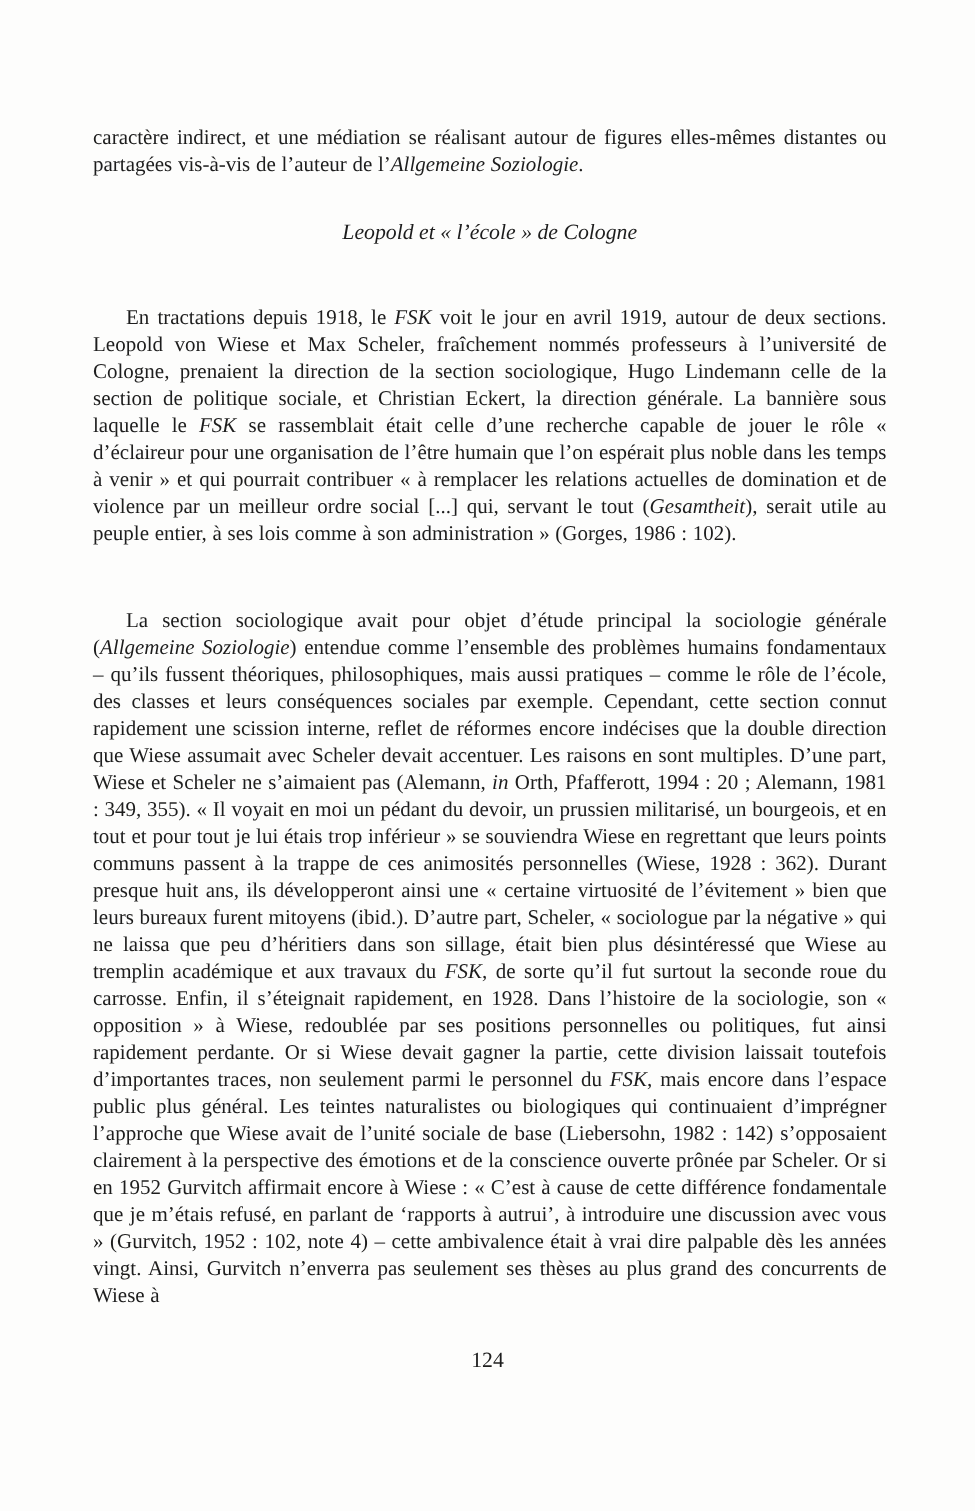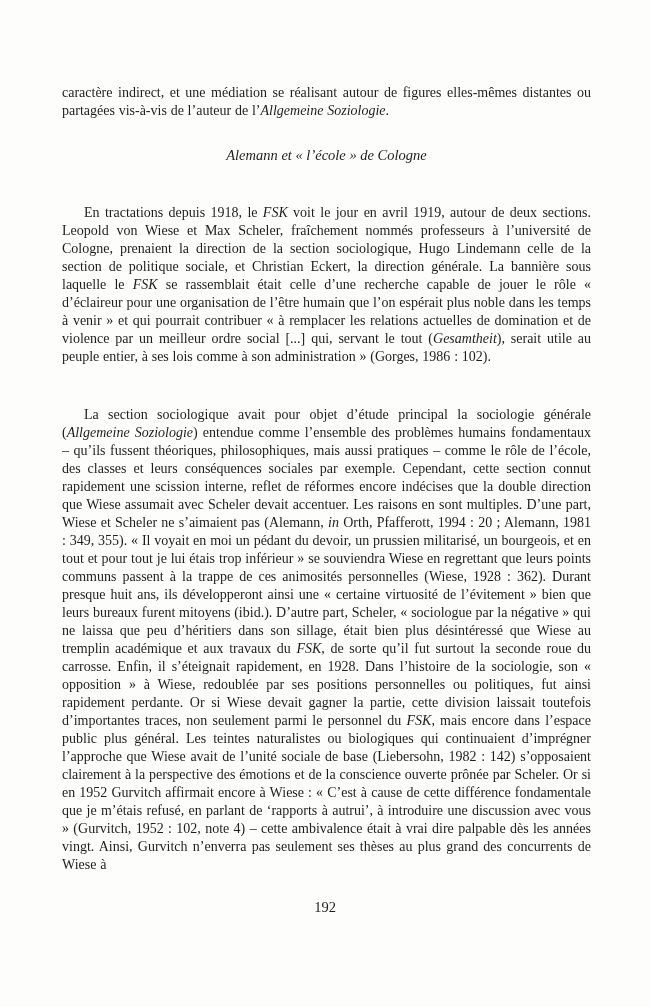--- a/index.html
+++ b/index.html
@@ -64,23 +64,23 @@
 </style>
 </head>
 <body>
 
 <div class="page">
 
   <div class="text-block">
 
     <p class="body-par"><span>caractère indirect, et une médiation se réalisant autour de figures elles-mêmes distantes ou partagées vis-à-vis de l’auteur de l’</span><em>Allgemeine Soziologie</em><span>.</span></p>
 
-    <h2 class="section-heading">Alemann et « l’école » de Cologne</h2>
+    <h2 class="section-heading">Leopold et « l’école » de Cologne</h2>
 
     <p class="body-par indent"><span>En tractations depuis 1918, le </span><em>FSK</em><span> voit le jour en avril 1919, autour de deux sections. Leopold von Wiese et Max Scheler, fraîchement nommés professeurs à l’université de Cologne, prenaient la direction de la section sociologique, Hugo Lindemann celle de la section de politique sociale, et Christian Eckert, la direction générale. La bannière sous laquelle le </span><em>FSK</em><span> se rassemblait était celle d’une recherche capable de jouer le rôle « d’éclaireur pour une organisation de l’être humain que l’on espérait plus noble dans les temps à venir » et qui pourrait contribuer « à remplacer les relations actuelles de domination et de violence par un meilleur ordre social [...] qui, servant le tout (</span><em>Gesamtheit</em><span>), serait utile au peuple entier, à ses lois comme à son administration » (Gorges, 1986 : 102).</span></p>
 
     <p class="body-par indent"><span>La section sociologique avait pour objet d’étude principal la sociologie générale (</span><em>Allgemeine Soziologie</em><span>) entendue comme l’ensemble des problèmes humains fondamentaux – qu’ils fussent théoriques, philosophiques, mais aussi pratiques – comme le rôle de l’école, des classes et leurs conséquences sociales par exemple. Cependant, cette section connut rapidement une scission interne, reflet de réformes encore indécises que la double direction que Wiese assumait avec Scheler devait accentuer. Les raisons en sont multiples. D’une part, Wiese et Scheler ne s’aimaient pas (Alemann, </span><em>in</em><span> Orth, Pfafferott, 1994 : 20 ; Alemann, 1981 : 349, 355). « Il voyait en moi un pédant du devoir, un prussien militarisé, un bourgeois, et en tout et pour tout je lui étais trop inférieur » se souviendra Wiese en regrettant que leurs points communs passent à la trappe de ces animosités personnelles (Wiese, 1928 : 362). Durant presque huit ans, ils développeront ainsi une « certaine virtuosité de l’évitement » bien que leurs bureaux furent mitoyens (ibid.). D’autre part, Scheler, « sociologue par la négative » qui ne laissa que peu d’héritiers dans son sillage, était bien plus désintéressé que Wiese au tremplin académique et aux travaux du </span><em>FSK</em><span>, de sorte qu’il fut surtout la seconde roue du carrosse. Enfin, il s’éteignait rapidement, en 1928. Dans l’histoire de la sociologie, son « opposition » à Wiese, redoublée par ses positions personnelles ou politiques, fut ainsi rapidement perdante. Or si Wiese devait gagner la partie, cette division laissait toutefois d’importantes traces, non seulement parmi le personnel du </span><em>FSK</em><span>, mais encore dans l’espace public plus général. Les teintes naturalistes ou biologiques qui continuaient d’imprégner l’approche que Wiese avait de l’unité sociale de base (Liebersohn, 1982 : 142) s’opposaient clairement à la perspective des émotions et de la conscience ouverte prônée par Scheler. Or si en 1952 Gurvitch affirmait encore à Wiese : « C’est à cause de cette différence fondamentale que je m’étais refusé, en parlant de ‘rapports à autrui’, à introduire une discussion avec vous » (Gurvitch, 1952 : 102, note 4) – cette ambivalence était à vrai dire palpable dès les années vingt. Ainsi, Gurvitch n’enverra pas seulement ses thèses au plus grand des concurrents de Wiese à</span></p>
 
   </div>
 
-  <div class="page-number">192</div>
+  <div class="page-number">124</div>
 
 </div>
 
 </body></html>

